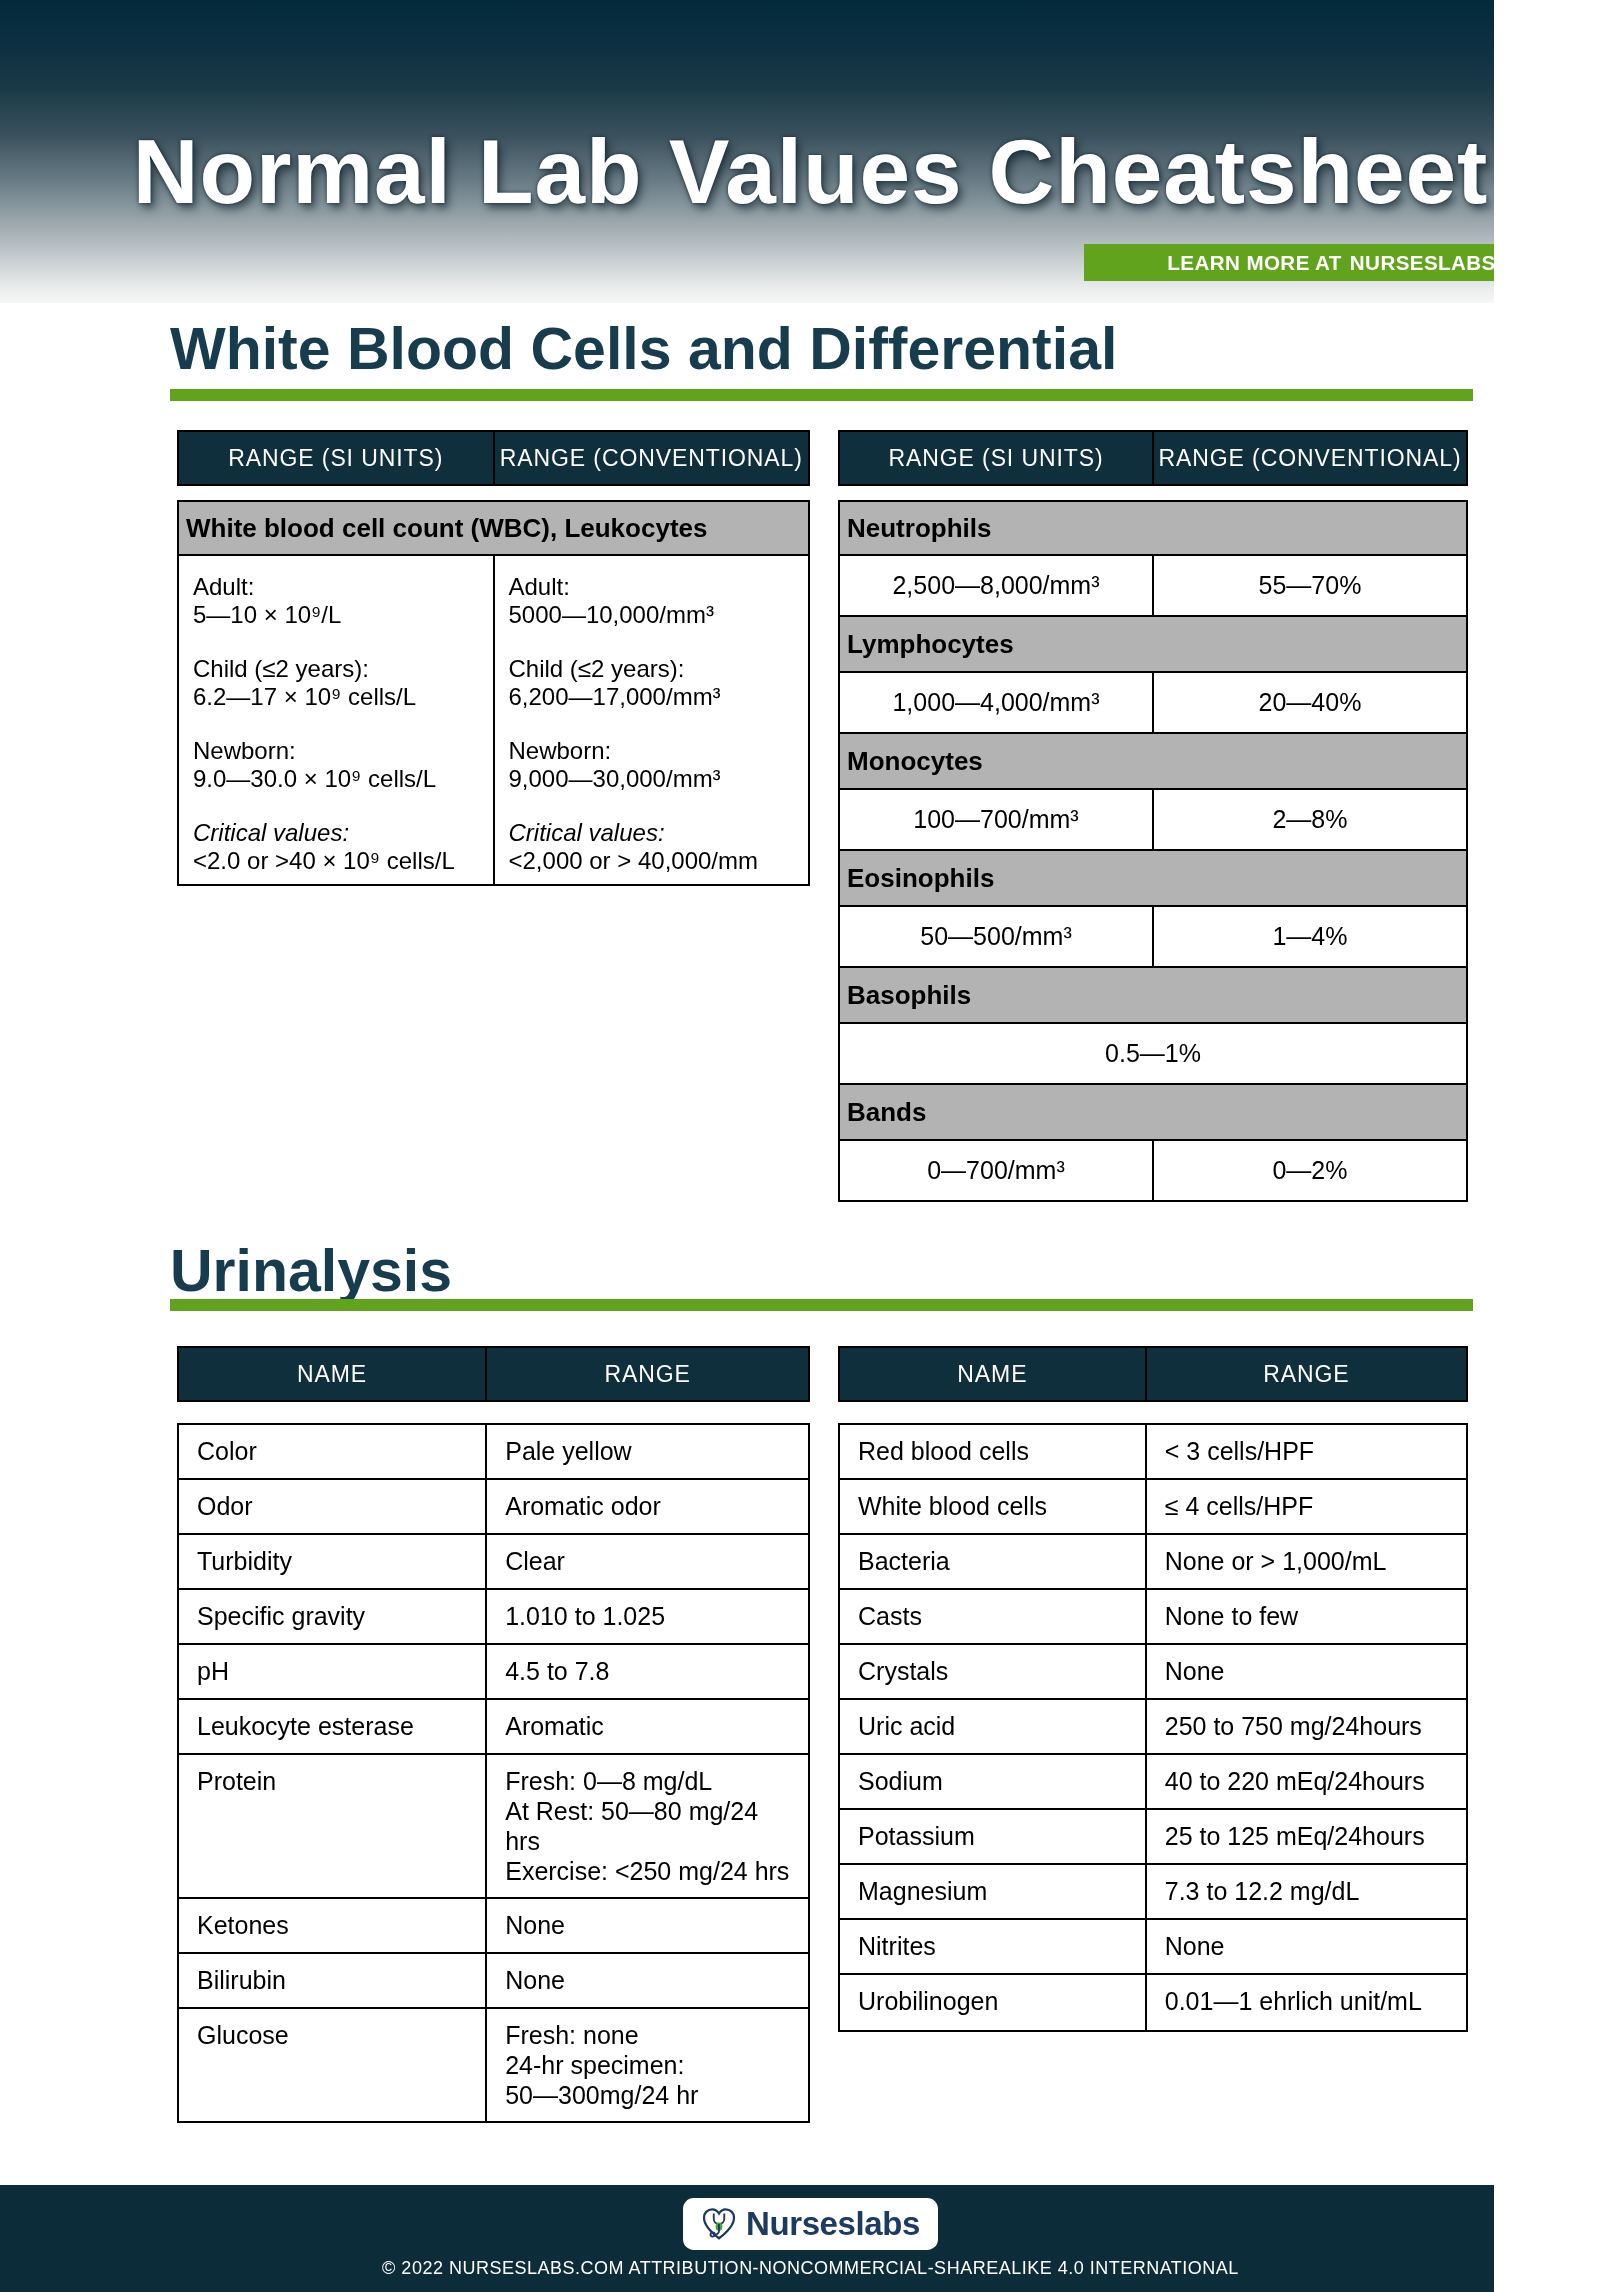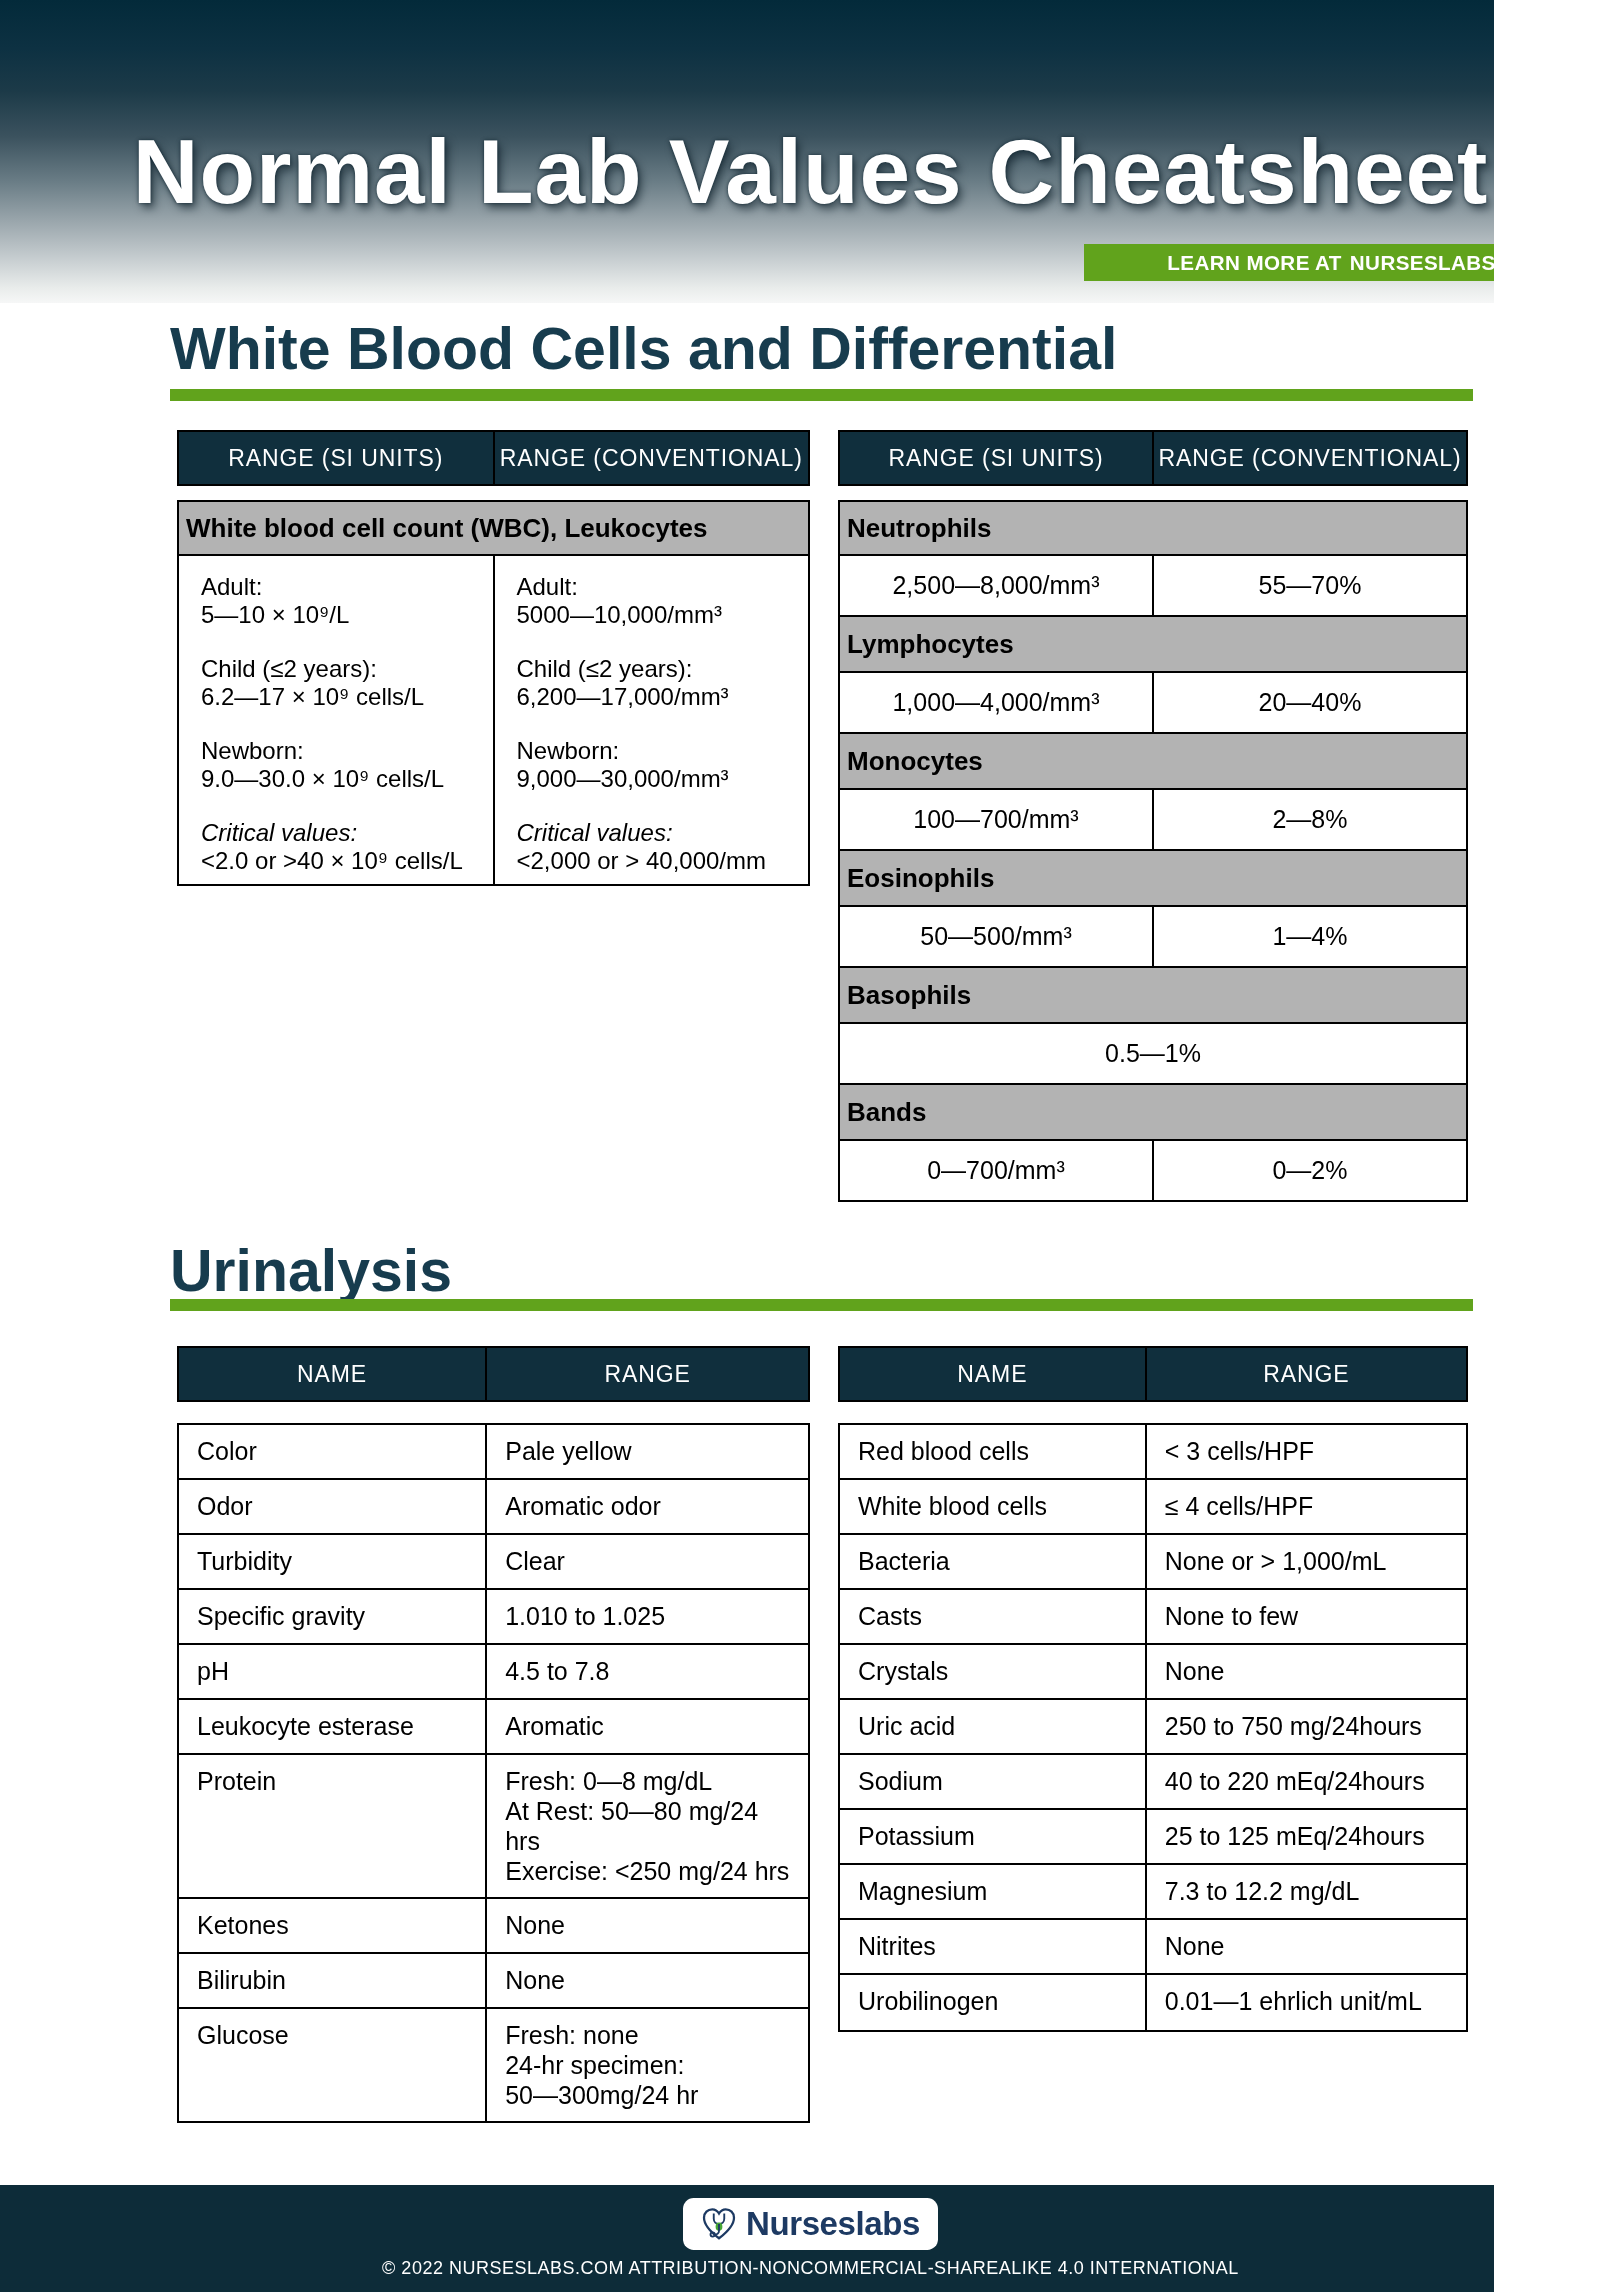--- a/index.html
+++ b/index.html
@@ -66,21 +66,21 @@
     display:flex; align-items:center; padding-left:7px;
     font-weight:bold; font-size:26px; color:#000;
   }
   .band.first { margin-top:14.3px; }
 
   
   .wbc-body {
     display:flex; height:330px; background:#fff;
     border:2.7px solid #000; border-top:none; box-sizing:border-box;
   }
-  .wbc-col { flex:1; padding:17px 22px; box-sizing:border-box; }
+  .wbc-col { flex:1; padding:17px 14px; box-sizing:border-box; }
   .wbc-col + .wbc-col { border-left:2.7px solid #000; }
   .group { margin-bottom:26px; }
   .group:last-child { margin-bottom:0; }
   .g-label, .g-value { font-size:24px; line-height:28px; }
   .g-label.italic { font-style:italic; }
 
   
   .drow {
     display:flex; height:61px; background:#fff;
     border:2.7px solid #000; border-top:none; box-sizing:border-box;

